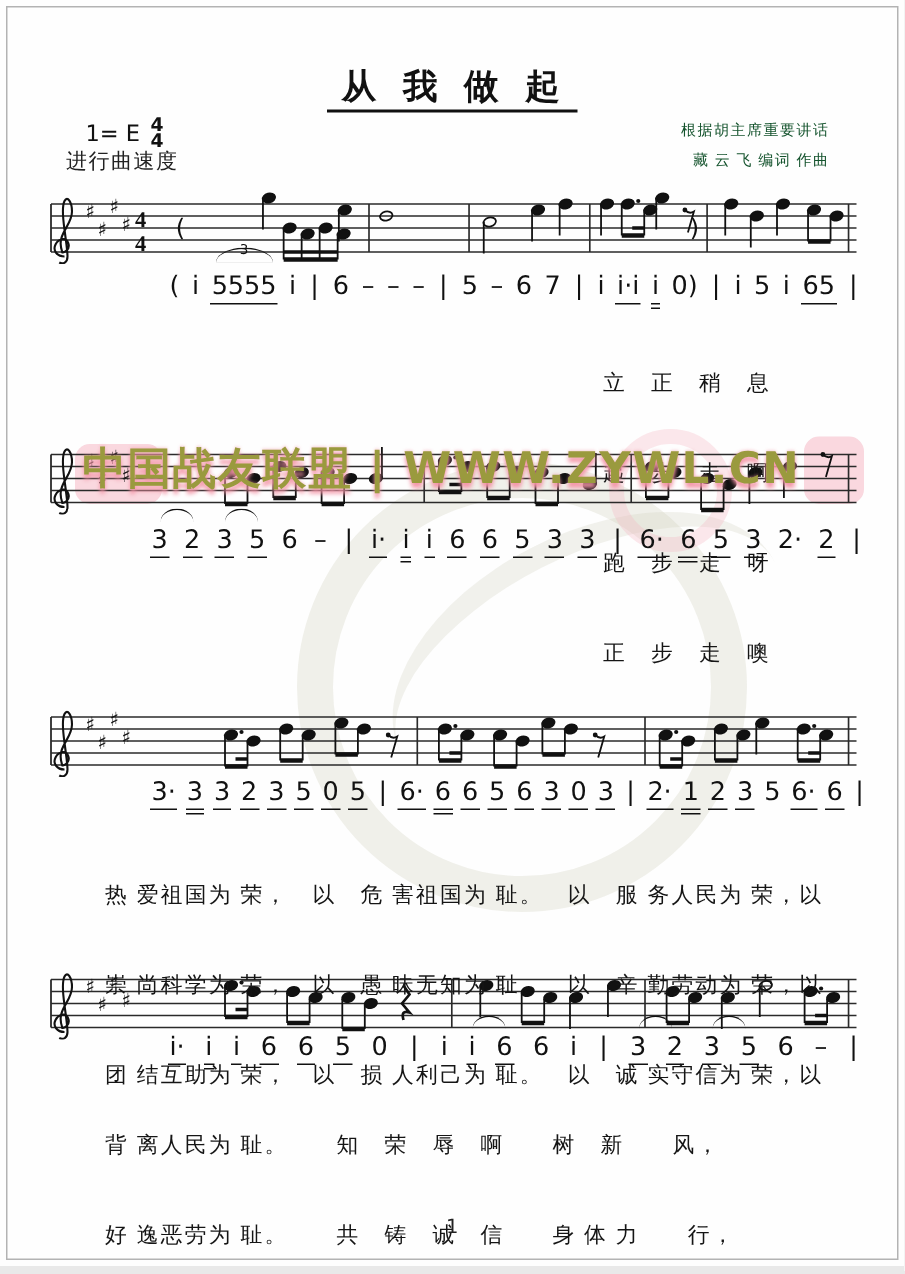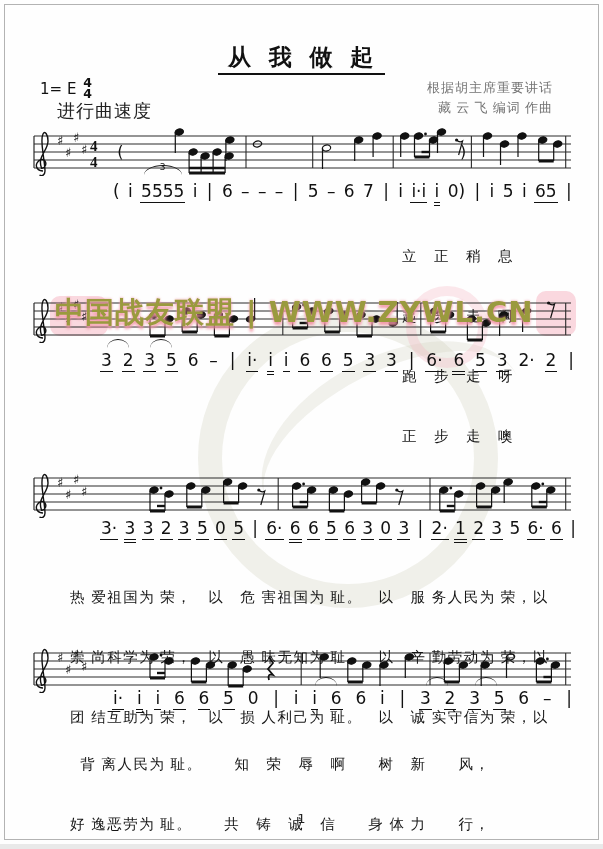--- a/index.html
+++ b/index.html
@@ -16,28 +16,28 @@
   .blob{position:absolute;background:rgba(246,178,192,0.5);border-radius:10px;z-index:1;}
   .b1{left:50px;top:296px;width:58px;height:40px;}
   .b2{left:536px;top:291px;width:40px;height:45px;}
   .ring2{position:absolute;left:406px;top:286px;width:62px;height:62px;
         border:10px solid rgba(246,178,192,0.30);border-radius:50%;z-index:1;}
 
   .title{position:absolute;top:42px;left:0;width:100%;text-align:center;z-index:3;}
   .title span{font-size:23px;font-weight:bold;letter-spacing:6px;color:#111;
         border-bottom:2px solid #111;padding:0 6px 3px 10px;}
 
-  .keyblock{position:absolute;left:40px;top:77px;font-family:"DejaVu Sans",sans-serif;
+  .keyblock{position:absolute;left:57px;top:77px;font-family:"DejaVu Sans",sans-serif;
         font-size:15px;color:#111;z-index:3;}
   .meter{display:inline-block;vertical-align:-4px;margin-left:7px;text-align:center;
         font-weight:bold;font-size:12.5px;line-height:11px;}
   .meter div{display:block;}
-  .tempo{position:absolute;left:57px;top:99px;font-size:18px;letter-spacing:1px;color:#222;z-index:3;}
-  .credits{position:absolute;right:50px;top:78px;font-size:13px;line-height:20px;
-        text-align:right;letter-spacing:1px;color:#737373;z-index:3;}
+  .tempo{position:absolute;left:44px;top:99px;font-size:14px;letter-spacing:1px;color:#222;z-index:3;}
+  .credits{position:absolute;right:50px;top:78px;font-size:10px;line-height:20px;
+        text-align:right;letter-spacing:1px;color:#14532d;z-index:3;}
 
   .staff{position:absolute;left:30px;width:543px;height:52px;z-index:2;}
   #staff0{top:124px;} #staff1{top:291px;} #staff2{top:466px;} #staff3{top:641px;}
 
   .jianpu{position:absolute;height:26px;display:flex;justify-content:space-between;
         align-items:baseline;font-family:"DejaVu Sans",sans-serif;font-size:17px;
         color:#111;z-index:3;}
   #jp0{top:180px;left:112px;width:462px;}
   #jp1{top:349px;left:100px;width:476px;}
   #jp2{top:517px;left:100px;width:478px;}
@@ -46,21 +46,21 @@
   .u1{border-bottom:1.6px solid #111;}
   .u2{border-bottom:4px double #111;}
   .bar{padding:0 2px;}
   i.arc{position:absolute;left:55%;top:-10px;width:22px;height:8px;font-style:normal;
         border-top:1.4px solid #111;border-radius:50% 50% 0 0/100% 100% 0 0;}
   i.tri{position:absolute;left:8%;top:-15px;width:84%;height:9px;font-style:normal;
         border-top:1.2px solid #111;border-radius:50% 50% 0 0/100% 100% 0 0;
         font-size:9px;text-align:center;line-height:3px;color:#111;}
 
   .lyrics{position:absolute;color:#151515;font-size:14.5px;line-height:20px;
-        white-space:pre;letter-spacing:1.5px;z-index:3;text-align:right;}
+        white-space:pre;letter-spacing:1.5px;z-index:3;}
   #ly0{left:402px;top:206px;}
   #ly1{left:70px;top:377px;}
   #ly2{left:70px;top:547px;}
   #ly3{left:70px;top:714px;}
 
   .wm{position:absolute;left:55px;top:293px;width:530px;z-index:5;white-space:nowrap;
         font-family:"DejaVu Sans",sans-serif;font-weight:bold;font-size:29px;
         letter-spacing:1px;color:#9a9a3e;
         text-shadow:0 3px 3px rgba(242,148,165,0.95),0 -1px 2px rgba(242,148,165,0.45);}
   .pagenum{position:absolute;bottom:18px;left:0;width:100%;text-align:center;

